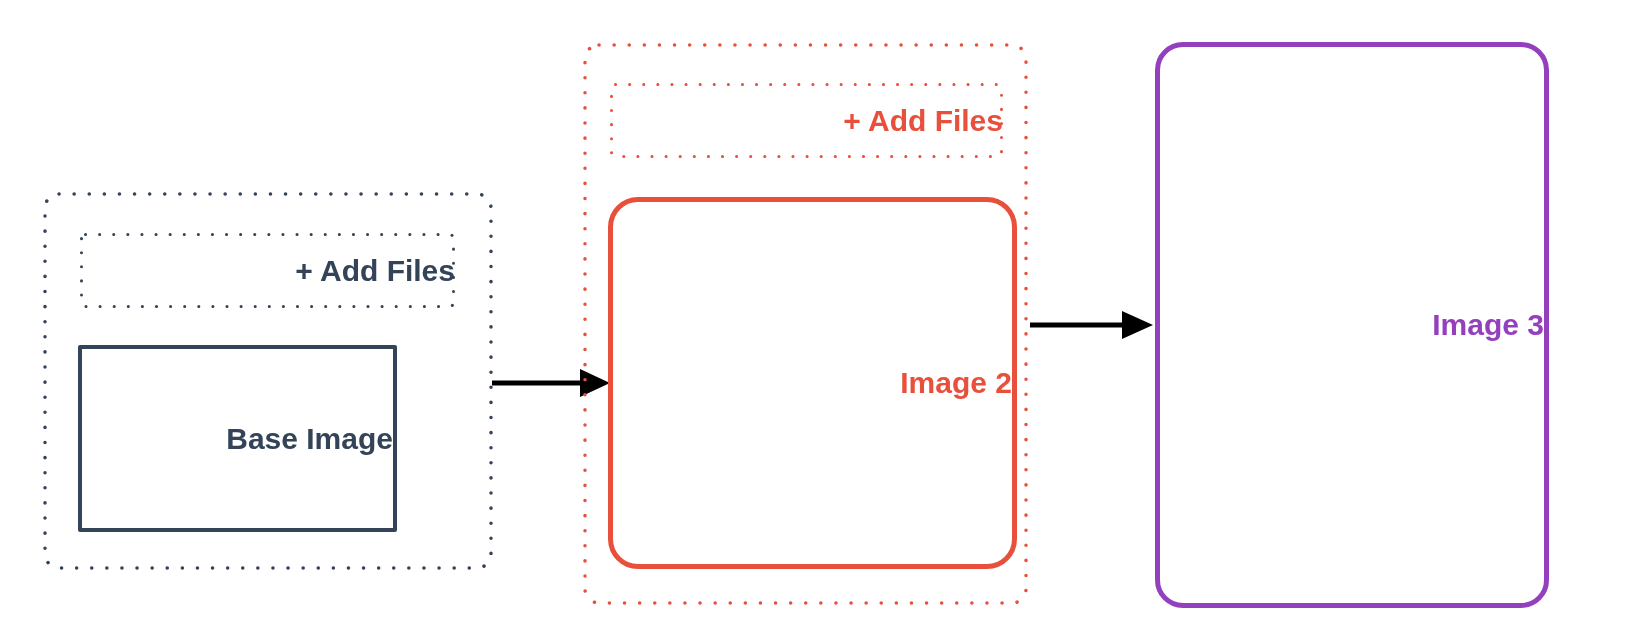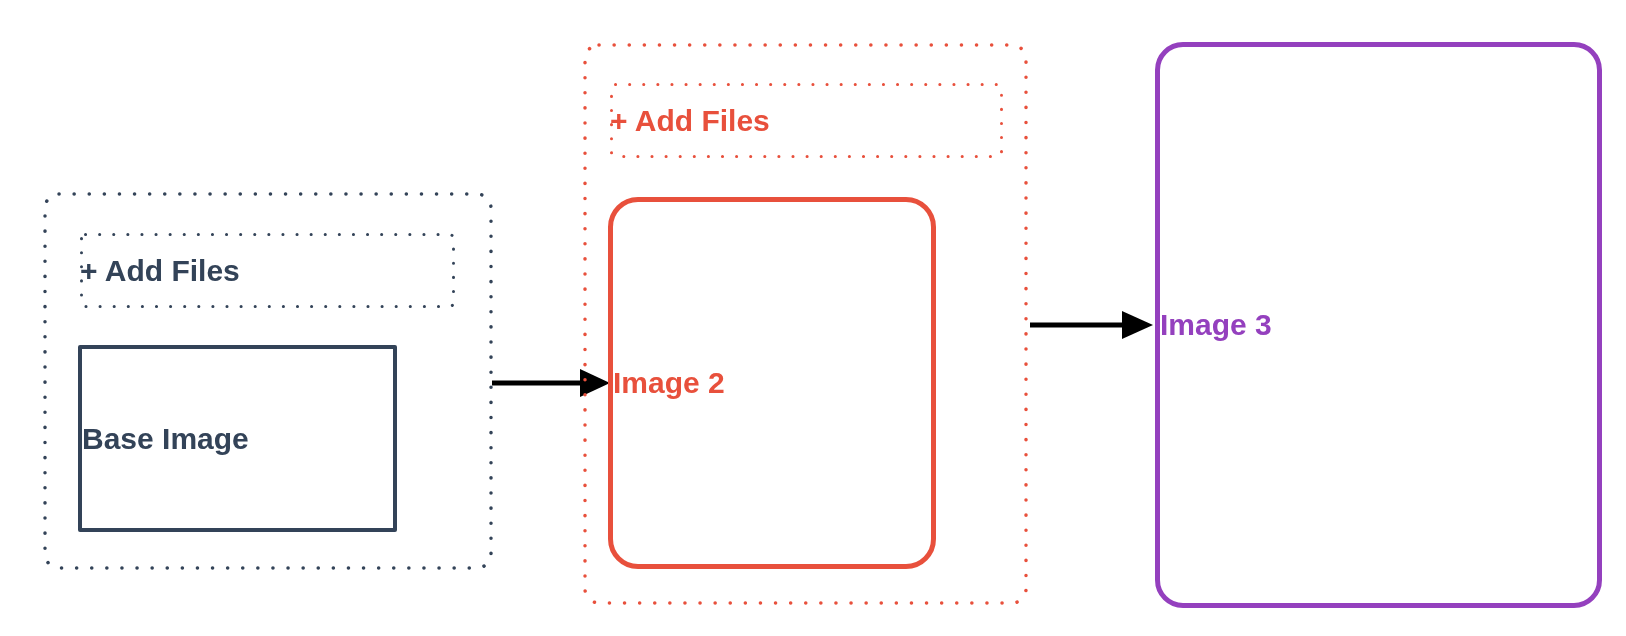--- a/index.html
+++ b/index.html
@@ -19,38 +19,38 @@
     font-weight:600;
     overflow:hidden;
   }
   .abs{position:absolute;box-sizing:border-box;}
   .border-svg{position:absolute;left:0;top:0;pointer-events:none;}
   .dot{fill:none;stroke-linecap:round;}
   .dot.navy{stroke:var(--navy);}
   .dot.red{stroke:var(--red);}
   .dot.outer{stroke-width:3.5;stroke-dasharray:0.1 15;}
   .dot.inner{stroke-width:3;stroke-dasharray:0.1 14;}
-  .flex-center{display:flex;align-items:center;justify-content:flex-start;}
+  .flex-center{display:flex;align-items:center;justify-content:flex-end;}
   .label{font-size:30px;line-height:1;white-space:nowrap;}
   .navy-text .label{color:var(--navy);}
   .red-text .label{color:var(--red);}
   .purple-text .label{color:var(--purple);}
 
   
   .panel-left{left:43px;top:192px;width:450px;height:378px;}
   .addfiles-left{left:37px;top:41px;width:375px;height:75px;}
   .box-base{left:35px;top:153px;width:319px;height:187px;border:4px solid var(--navy);border-radius:2px;}
 
   
   .panel-mid{left:583px;top:43px;width:445px;height:562px;}
   .addfiles-mid{left:27px;top:40px;width:393px;height:75px;}
-  .box-img2{left:25px;top:154px;width:328px;height:372px;border:5px solid var(--red);border-radius:30px;}
+  .box-img2{left:25px;top:154px;width:409px;height:372px;border:5px solid var(--red);border-radius:30px;}
 
   
-  .panel-right{left:1155px;top:42px;width:447px;height:566px;border:5px solid var(--purple);border-radius:28px;}
+  .panel-right{left:1155px;top:42px;width:394px;height:566px;border:5px solid var(--purple);border-radius:28px;}
 
   
   .arrow{position:absolute;overflow:visible;}
   .arrow line{stroke:var(--arrow);stroke-width:5;}
   .arrow polygon{fill:var(--arrow);stroke:none;}
 </style>
 </head>
 <body>
 
 <div id="scene">

